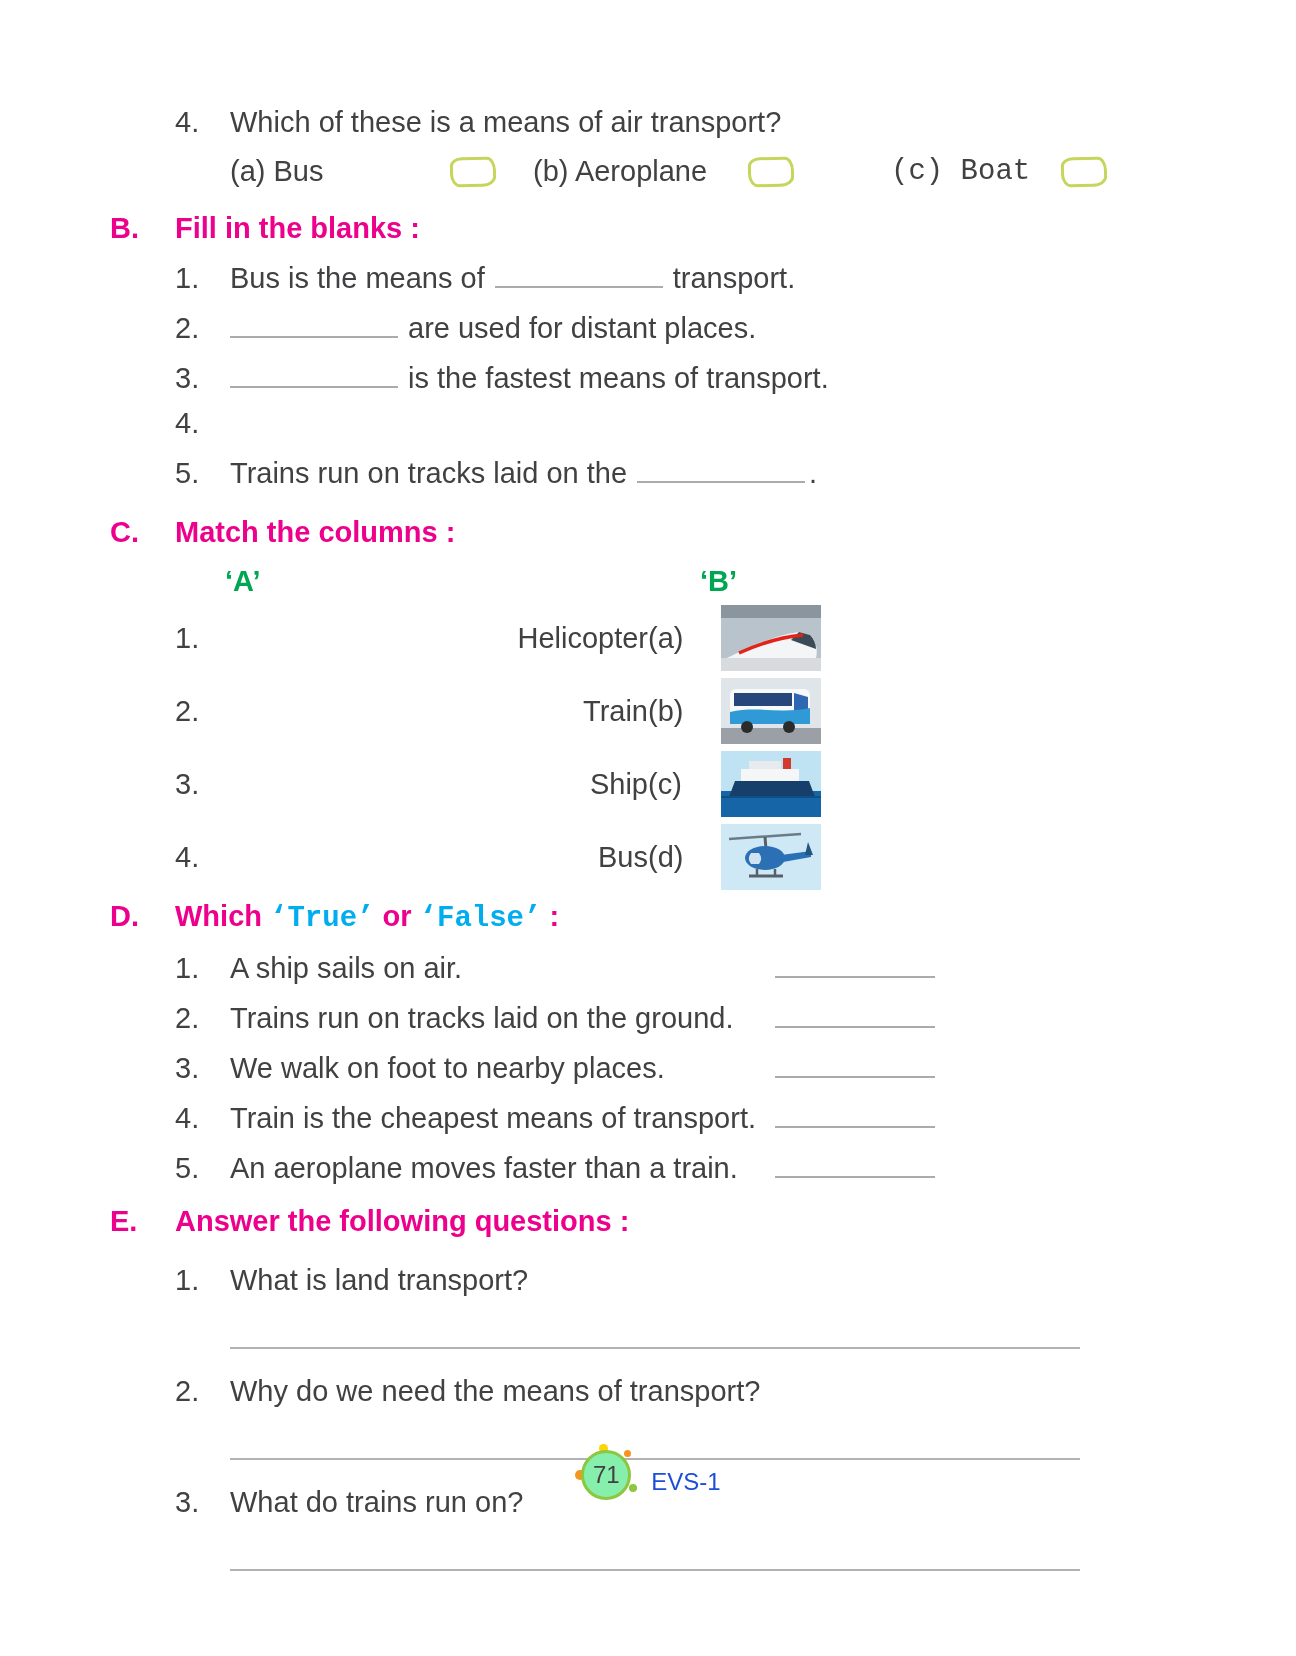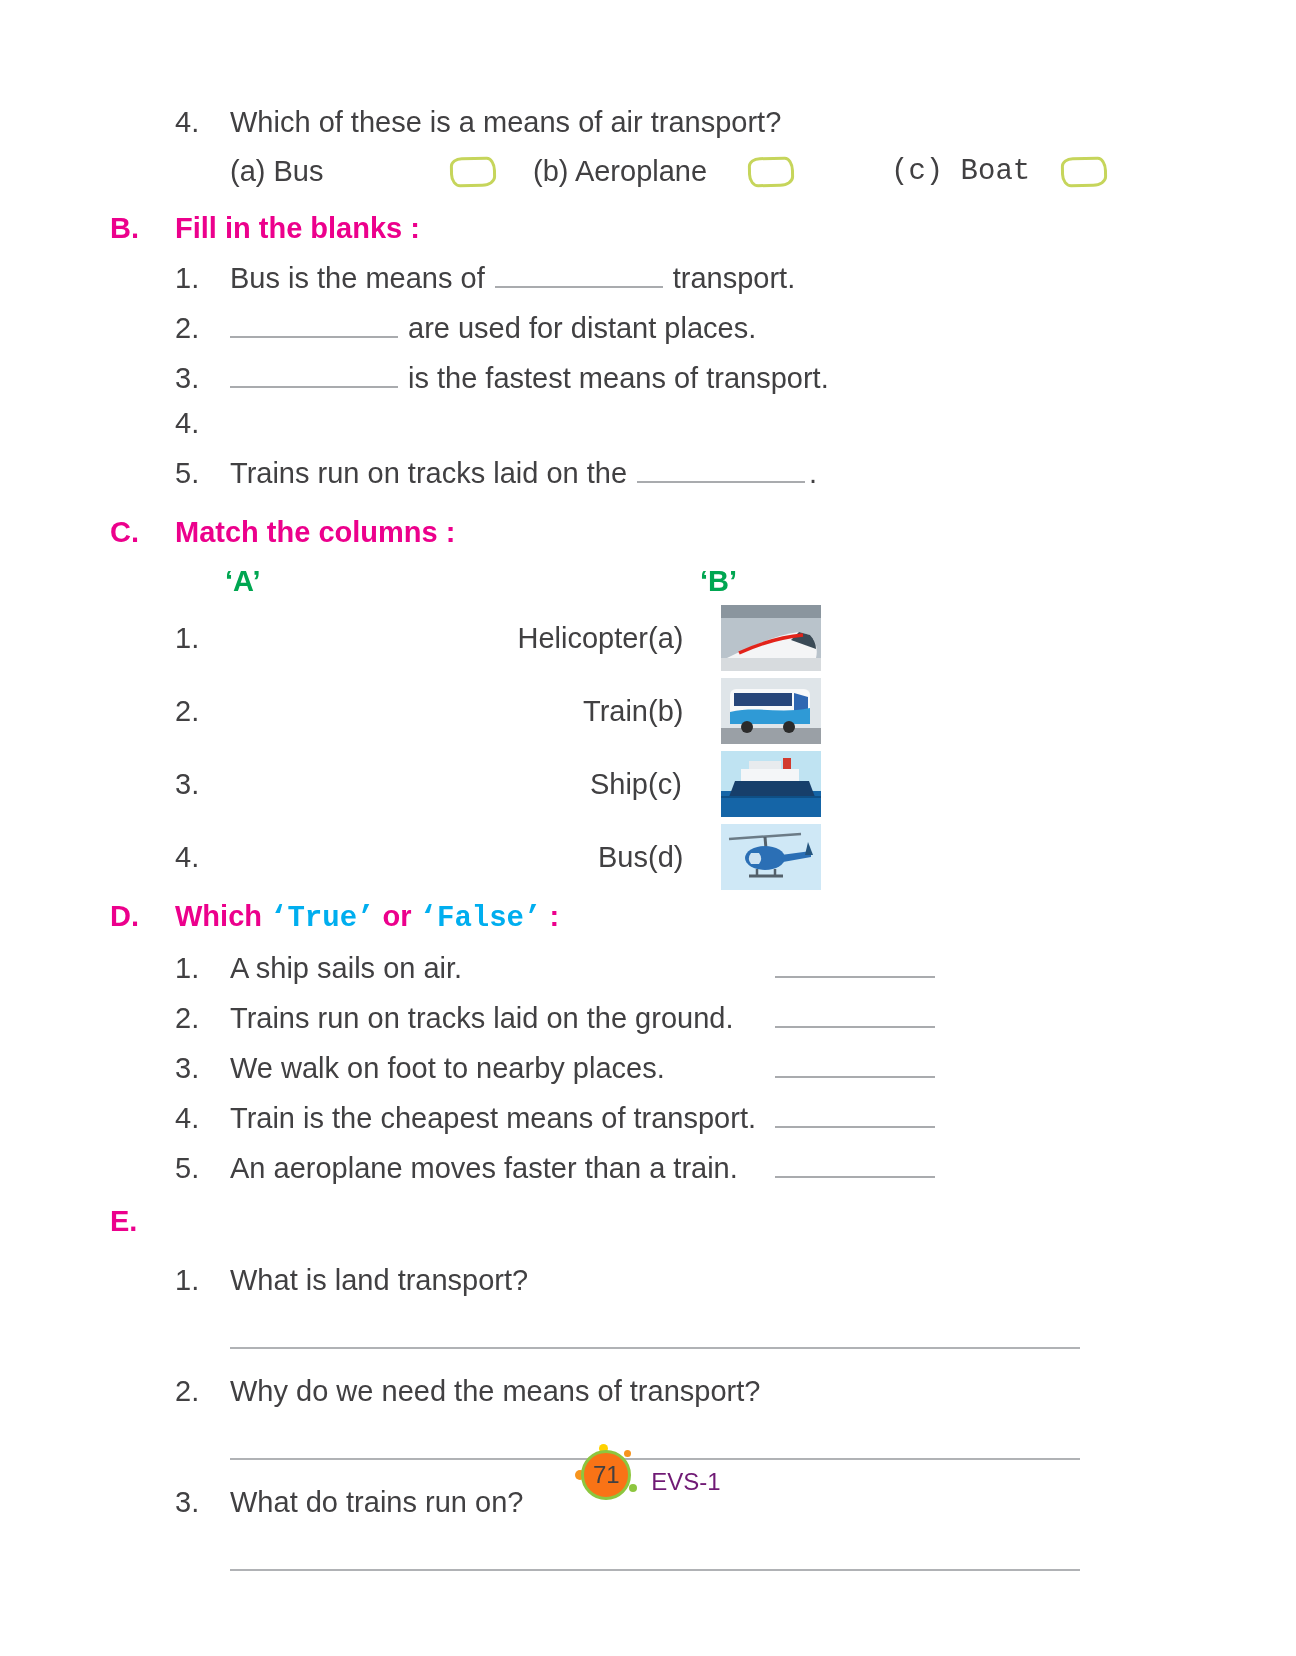--- a/index.html
+++ b/index.html
@@ -83,31 +83,31 @@
 
   
   .footer {
     position:absolute; top:1444px; left:0; width:100%;
     display:flex; align-items:center; justify-content:center;
   }
   .badge-wrap { position:relative; width:62px; height:62px; margin-right:14px; }
   .page-badge {
     position:absolute; left:6px; top:6px;
     width:50px; height:50px; border-radius:50%;
-    border:3px solid #8dc63f; background:#f97316;
+    border:3px solid #8dc63f; background:#86efac;
     box-sizing:border-box;
     display:flex; align-items:center; justify-content:center;
     font-size:24px; color:#414042;
   }
   .dot { position:absolute; border-radius:50%; }
   .dot1 { width:10px; height:10px; background:#f7941d; left:0px; top:26px; }
   .dot2 { width:9px; height:9px; background:#ffd200; left:24px; top:0px; }
   .dot3 { width:8px; height:8px; background:#8dc63f; right:0px; top:40px; }
   .dot4 { width:7px; height:7px; background:#f7941d; right:6px; top:6px; }
-  .book-label { font-size:24px; color:#701a75;margin-top:13px; }
+  .book-label { font-size:24px; color:#1d4ed8;margin-top:13px; }
 </style>
 </head>
 <body>
 
 <div class="page">
 
   <div class="row">
     <span class="qnum">4.</span>
     <span class="qtext">Which of these is a means of air transport?</span>
   </div>
@@ -252,20 +252,21 @@
     <span class="tf-blank"></span>
   </div>
   <div class="item tf-row">
     <span class="inum">5.</span>
     <span class="tf-text">An aeroplane moves faster than a train.</span>
     <span class="tf-blank"></span>
   </div>
 
   <div class="section-heading mt-e">
     <span class="section-letter">E.</span>
+    <span>Answer the following questions :</span>
   </div>
 
   <div class="item e-item">
     <span class="inum">1.</span>
     <span class="itext">What is land transport?</span>
   </div>
   <div class="answer-line"></div>
 
   <div class="item e-item">
     <span class="inum">2.</span>

